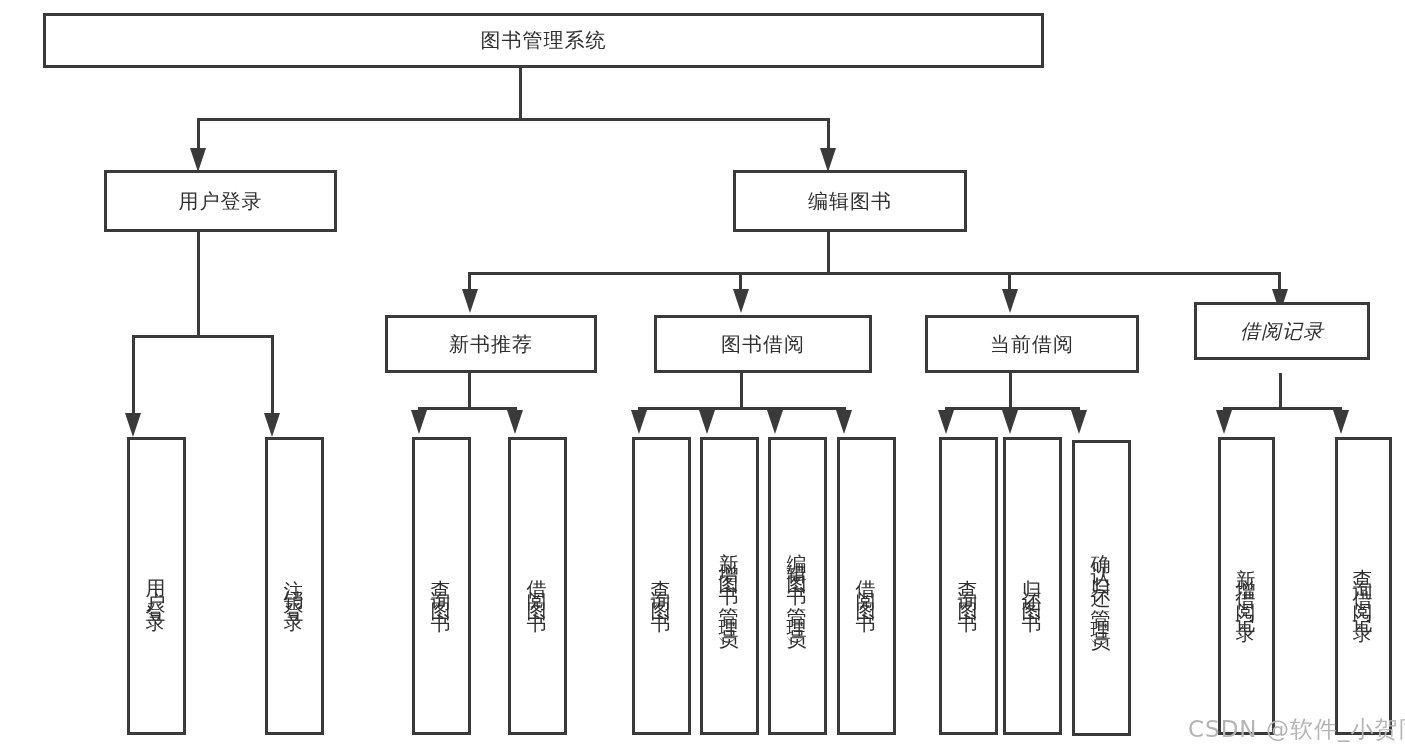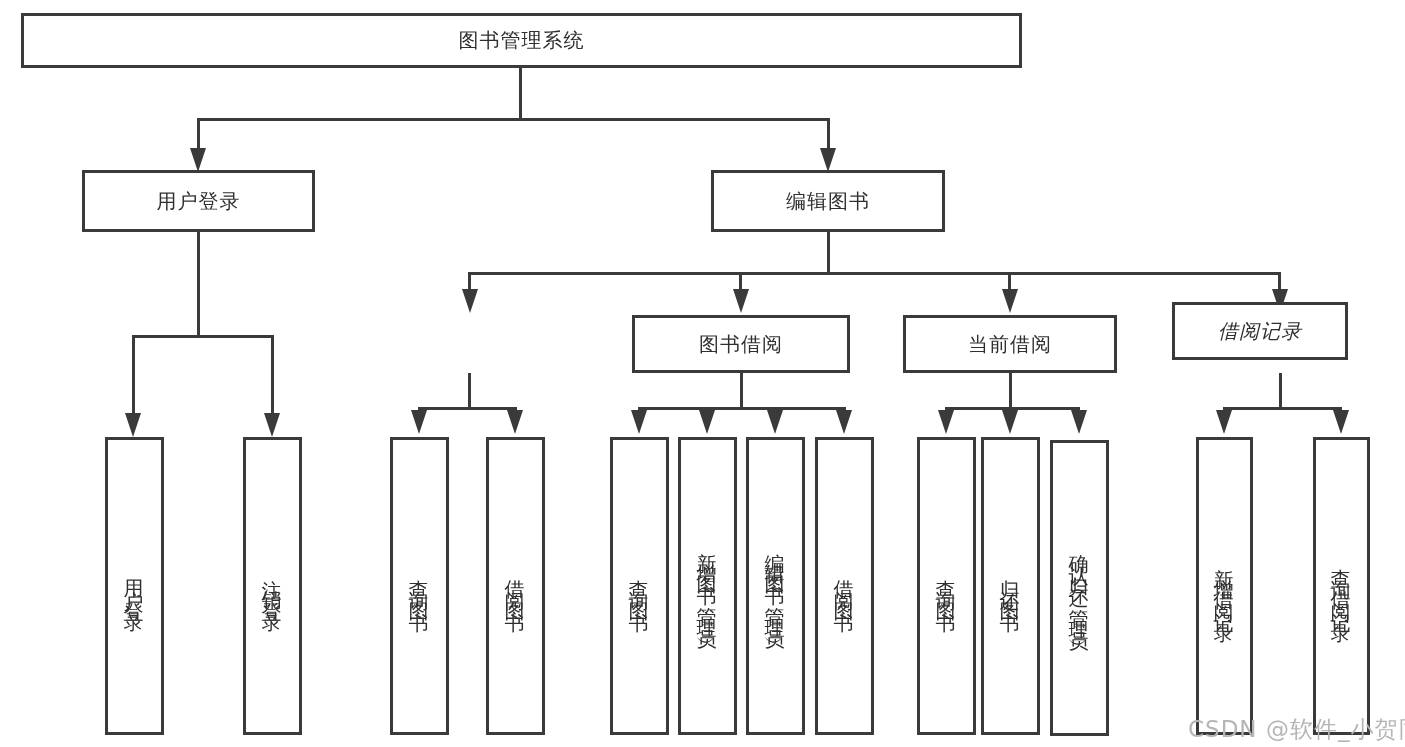--- a/index.html
+++ b/index.html
@@ -16,20 +16,21 @@
     position: absolute;
     box-sizing: border-box;
     border: 3px solid #3a3a3a;
     background: #ffffff;
     display: flex;
     align-items: center;
     justify-content: center;
     font-size: 20px;
     letter-spacing: 1px;
     color: #2f2f2f;
+    margin-left: 22px;
   }
   .leaf {
     writing-mode: vertical-lr;
     letter-spacing: 11px;
     font-size: 20px;
   }
   .h-line, .v-line {
     position: absolute;
     background: #3a3a3a;
   }
@@ -81,20 +82,21 @@
   <div class="h-line" style="left:468px; top:272px; width:813px;"></div>
   <div class="v-line" style="left:468px;  top:272px; height:19px;"></div>
   <div class="v-line" style="left:739px;  top:272px; height:19px;"></div>
   <div class="v-line" style="left:1008px; top:272px; height:19px;"></div>
   <div class="v-line" style="left:1278px; top:272px; height:19px;"></div>
   <div class="arrow" style="left:462px;  top:289px;"></div>
   <div class="arrow" style="left:733px;  top:289px;"></div>
   <div class="arrow" style="left:1002px; top:289px;"></div>
   <div class="arrow" style="left:1272px; top:289px;"></div>
 
+  <div class="box" style="left:363px;  top:315px; width:212px; height:58px;">新书推荐</div>
   <div class="box" style="left:632px;  top:315px; width:218px; height:58px;">图书借阅</div>
   <div class="box" style="left:903px;  top:315px; width:214px; height:58px;">当前借阅</div>
   <div class="box" style="left:1172px; top:302px; width:176px; height:58px;font-style:italic;">借阅记录</div>
 
   <div class="v-line" style="left:468px; top:373px; height:34px;"></div>
   <div class="h-line" style="left:418px; top:407px; width:99px;"></div>
   <div class="arrow" style="left:411px; top:410px;"></div>
   <div class="arrow" style="left:507px; top:410px;"></div>
 
   <div class="v-line" style="left:740px; top:373px; height:34px;"></div>

